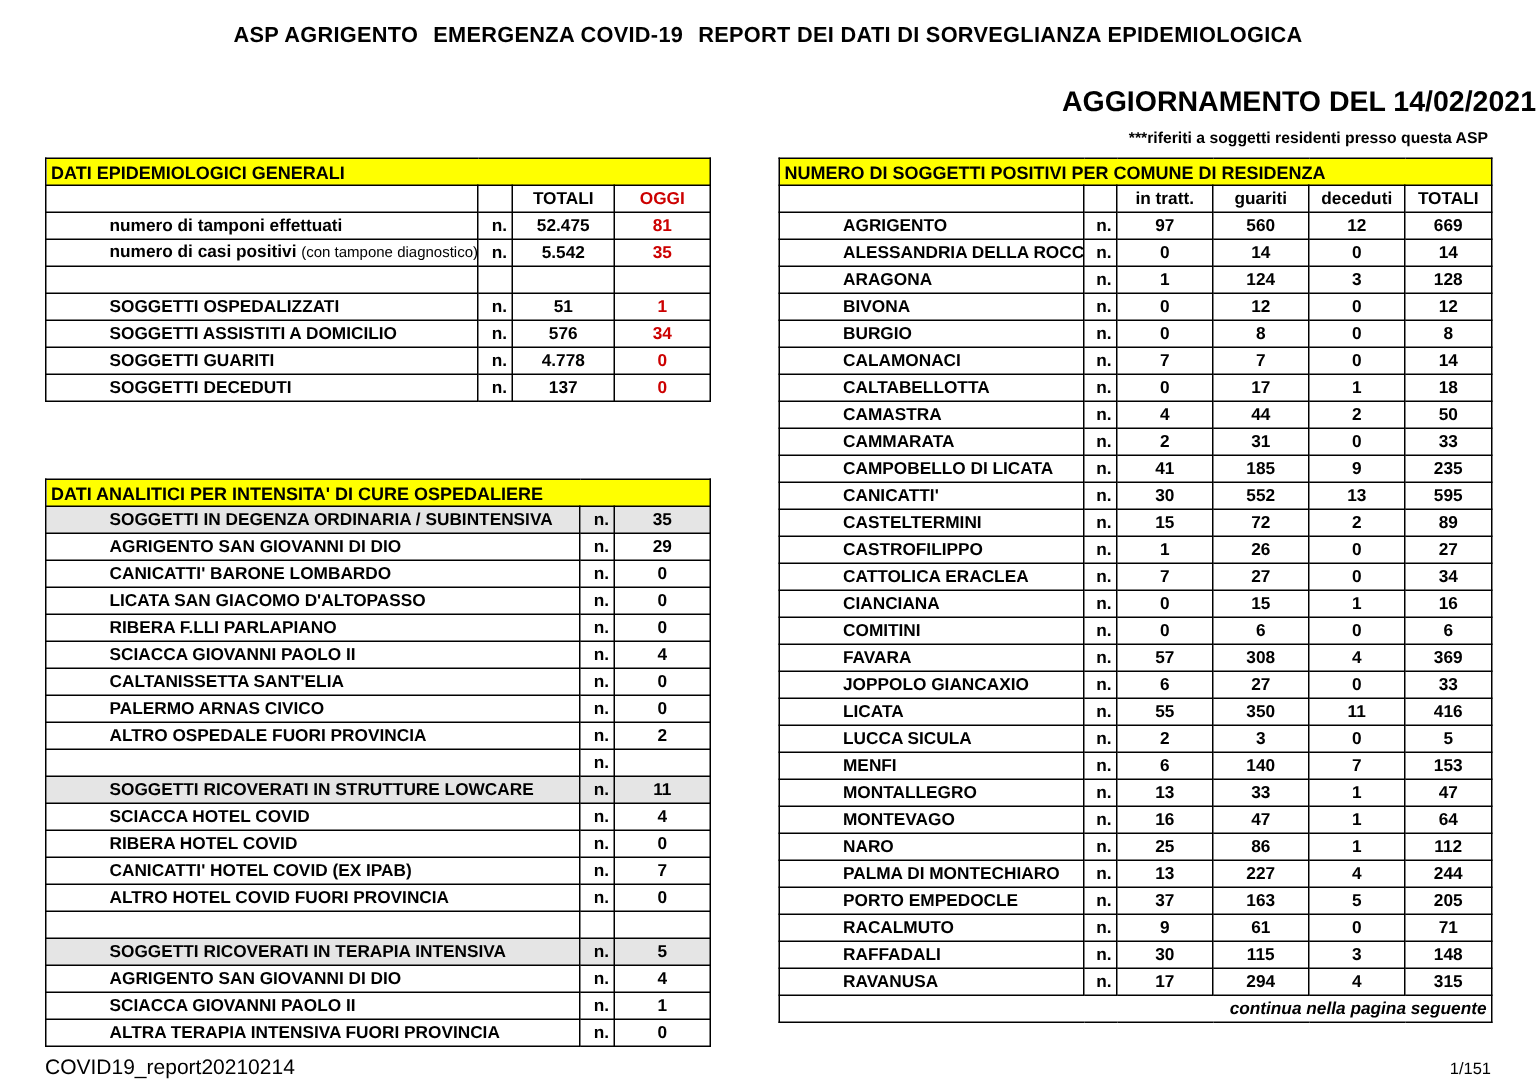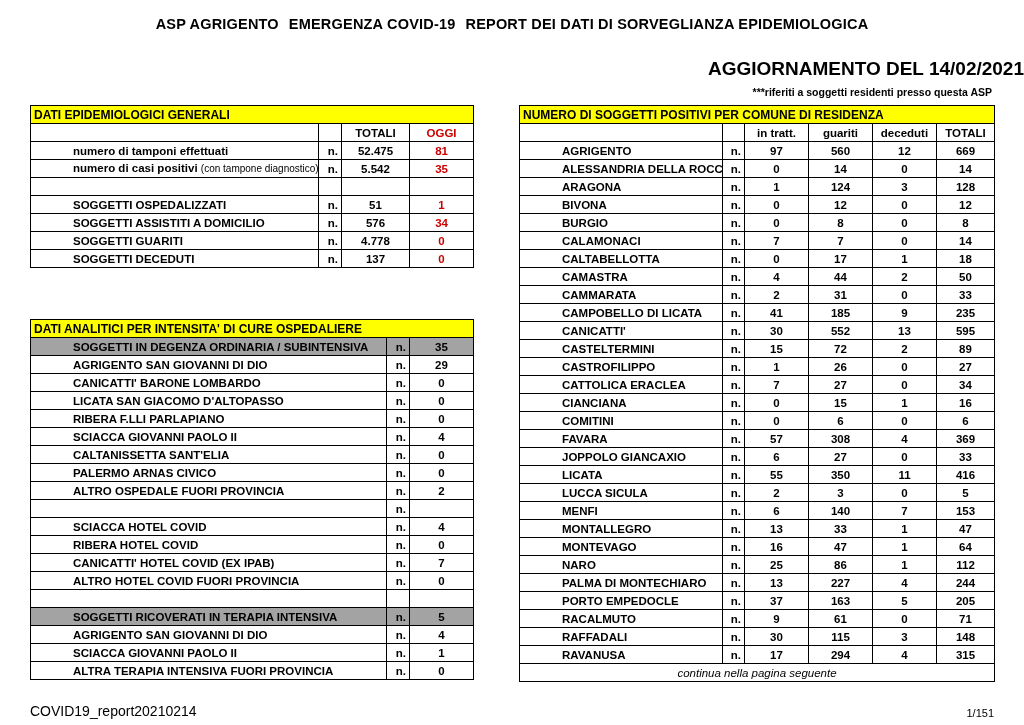--- a/index.html
+++ b/index.html
@@ -68,21 +68,21 @@
   .banner {
     background: #ffff00;
     font-weight: bold;
     text-align: left;
     font-size: 12px;
   }
   .ctr { text-align: center; }
   .rgt { text-align: right; }
   .lft { text-align: left; padding-left: 42px; }
   .red { color: #cc0000; }
-  .grey { background: #a3a3a3; }
+  .grey { background: #e5e5e5; }
   .small { font-weight: normal; font-size: 10px; }
 
   
   .tbl-left-top {
     position: absolute;
     left: 30px;
     top: 105px;
     width: 443px;
   }
   .tbl-left-top col.c1 { width: 288px; }
@@ -122,22 +122,22 @@
     font-size: 14px;
   }
   .footer-right {
     position: absolute;
     right: 30px;
     bottom: 6px;
     font-size: 11px;
   }
   .continua {
     font-style: italic;
-    text-align: center;
-    font-weight: normal;
+    text-align: right;
+    font-weight: bold;
   }
 </style>
 </head>
 <body>
 
 <div class="page">
 
   <div class="hdr-title">
     <span>ASP AGRIGENTO</span><span class="sp"></span><span>EMERGENZA COVID-19</span><span class="sp"></span><span>REPORT DEI DATI DI SORVEGLIANZA EPIDEMIOLOGICA</span>
   </div>
@@ -260,20 +260,25 @@
       </tr>
       <tr>
         <td class="lft">ALTRO OSPEDALE FUORI PROVINCIA</td>
         <td class="rgt">n.</td>
         <td class="ctr">2</td>
       </tr>
       <tr>
         <td class="lft"></td>
         <td class="rgt">n.</td>
         <td class="ctr"></td>
+      </tr>
+      <tr>
+        <td class="lft grey">SOGGETTI RICOVERATI IN STRUTTURE LOWCARE</td>
+        <td class="rgt grey">n.</td>
+        <td class="ctr grey">11</td>
       </tr>
       <tr>
         <td class="lft">SCIACCA HOTEL COVID</td>
         <td class="rgt">n.</td>
         <td class="ctr">4</td>
       </tr>
       <tr>
         <td class="lft">RIBERA HOTEL COVID</td>
         <td class="rgt">n.</td>
         <td class="ctr">0</td>

